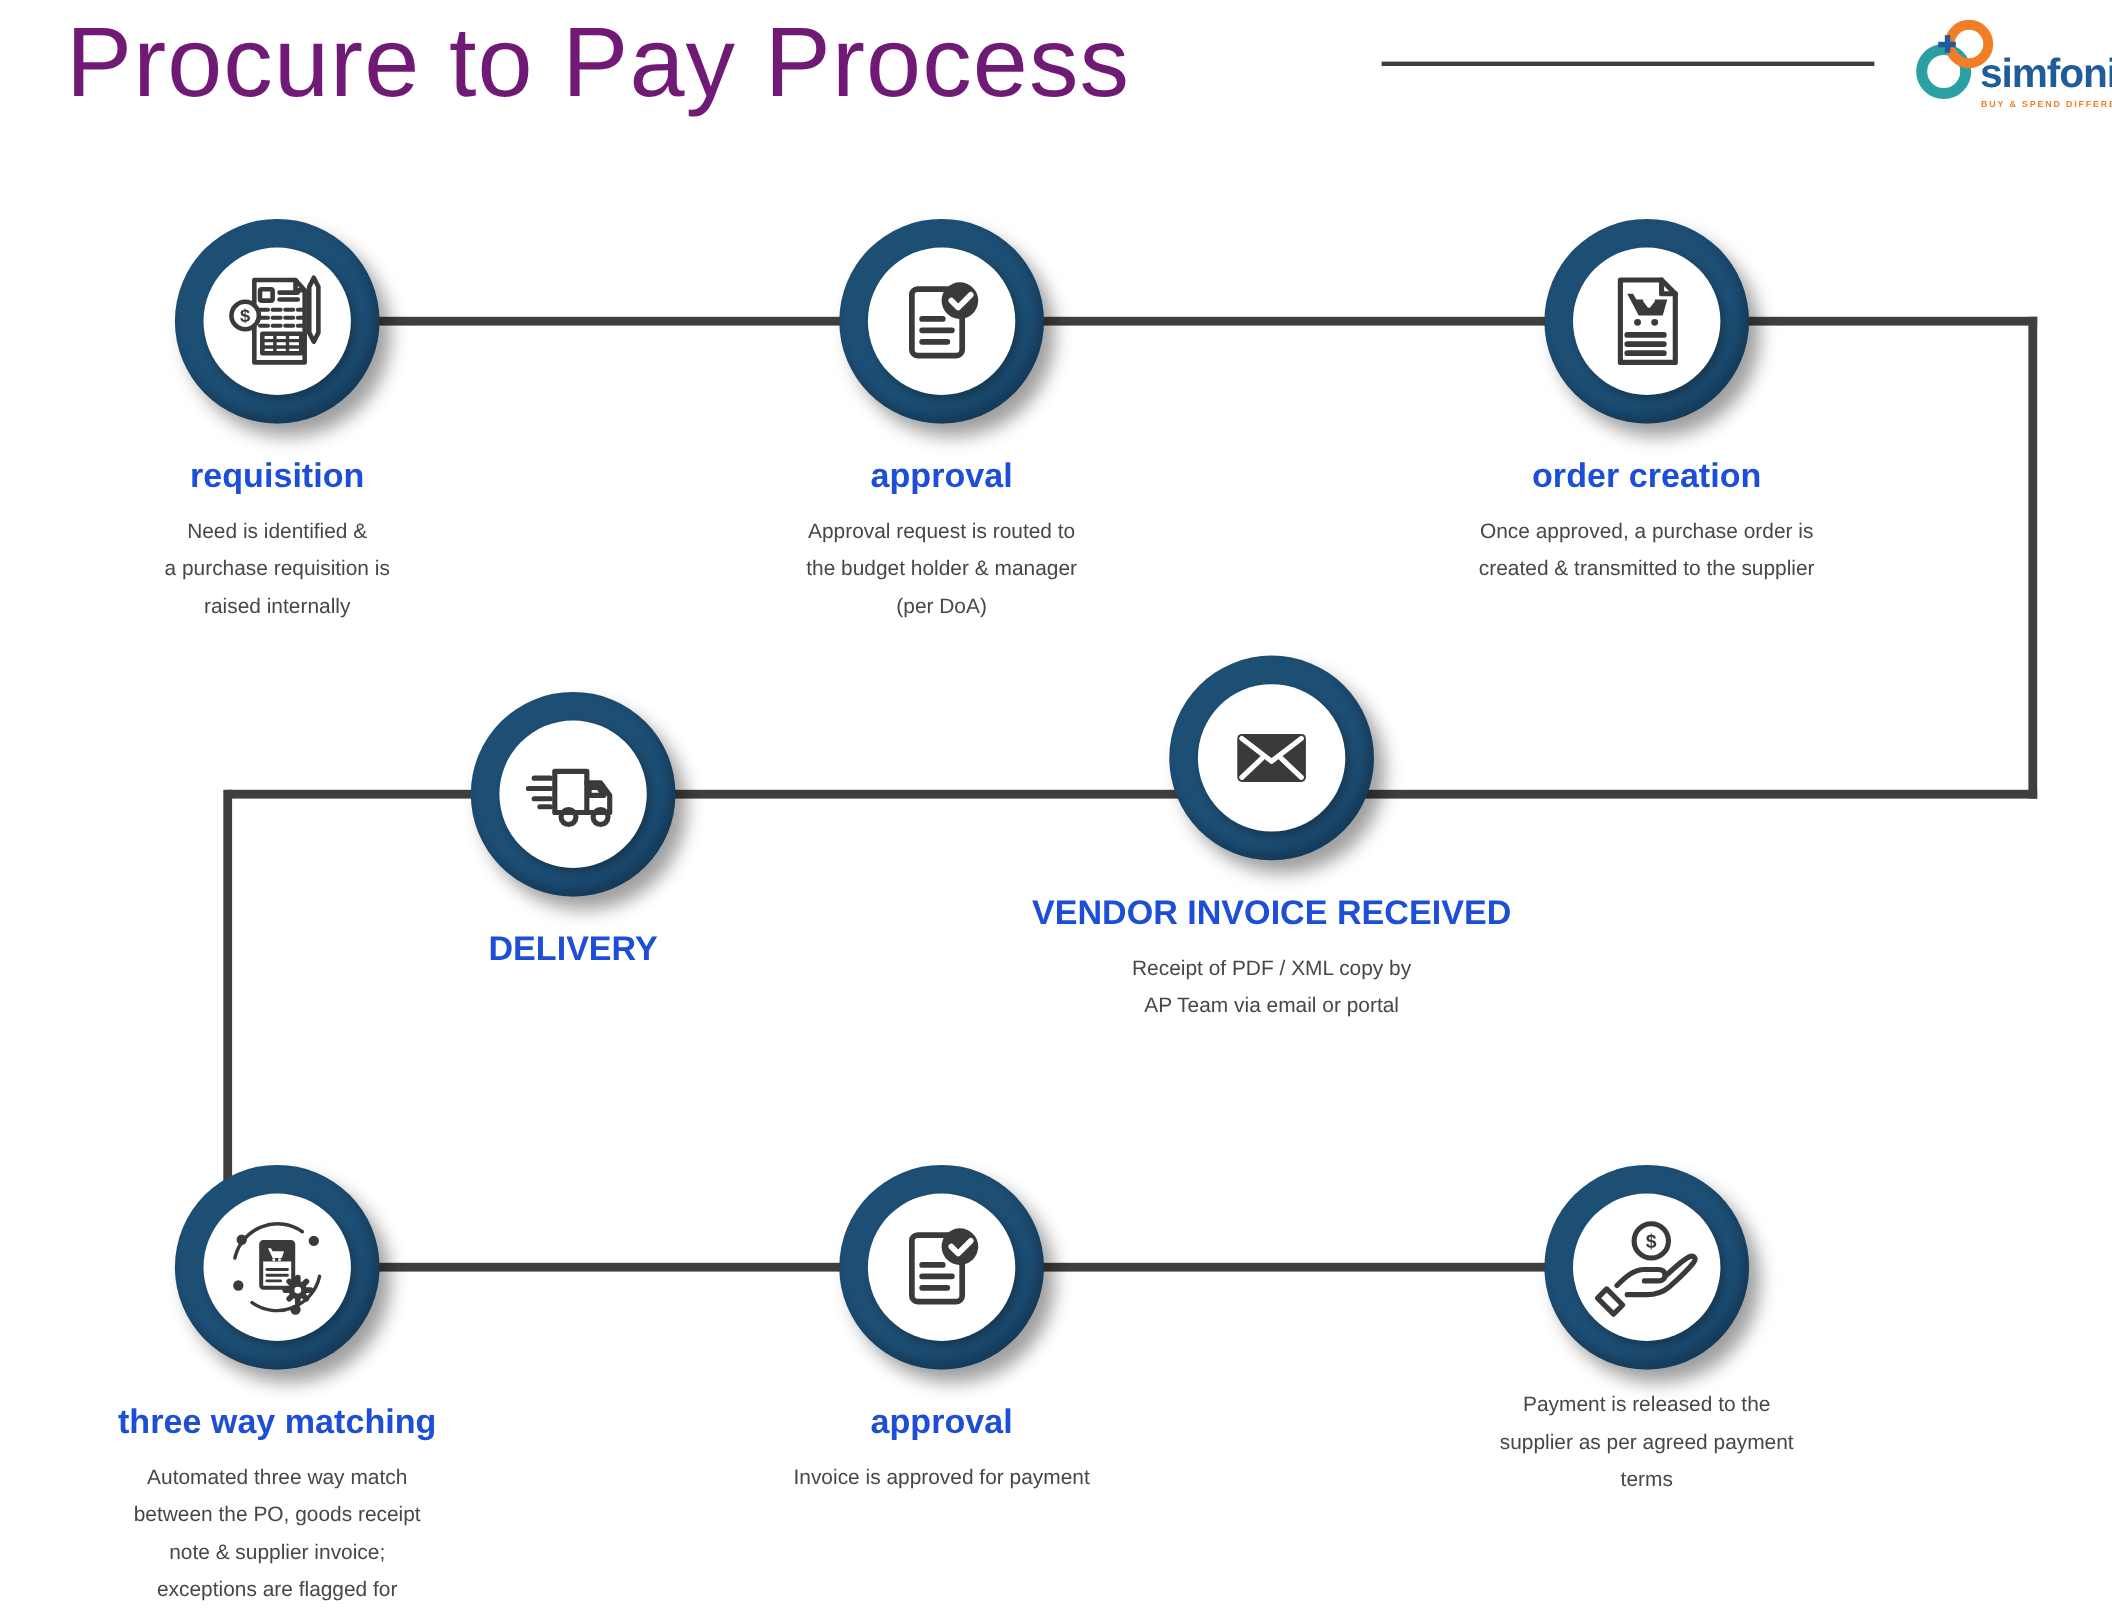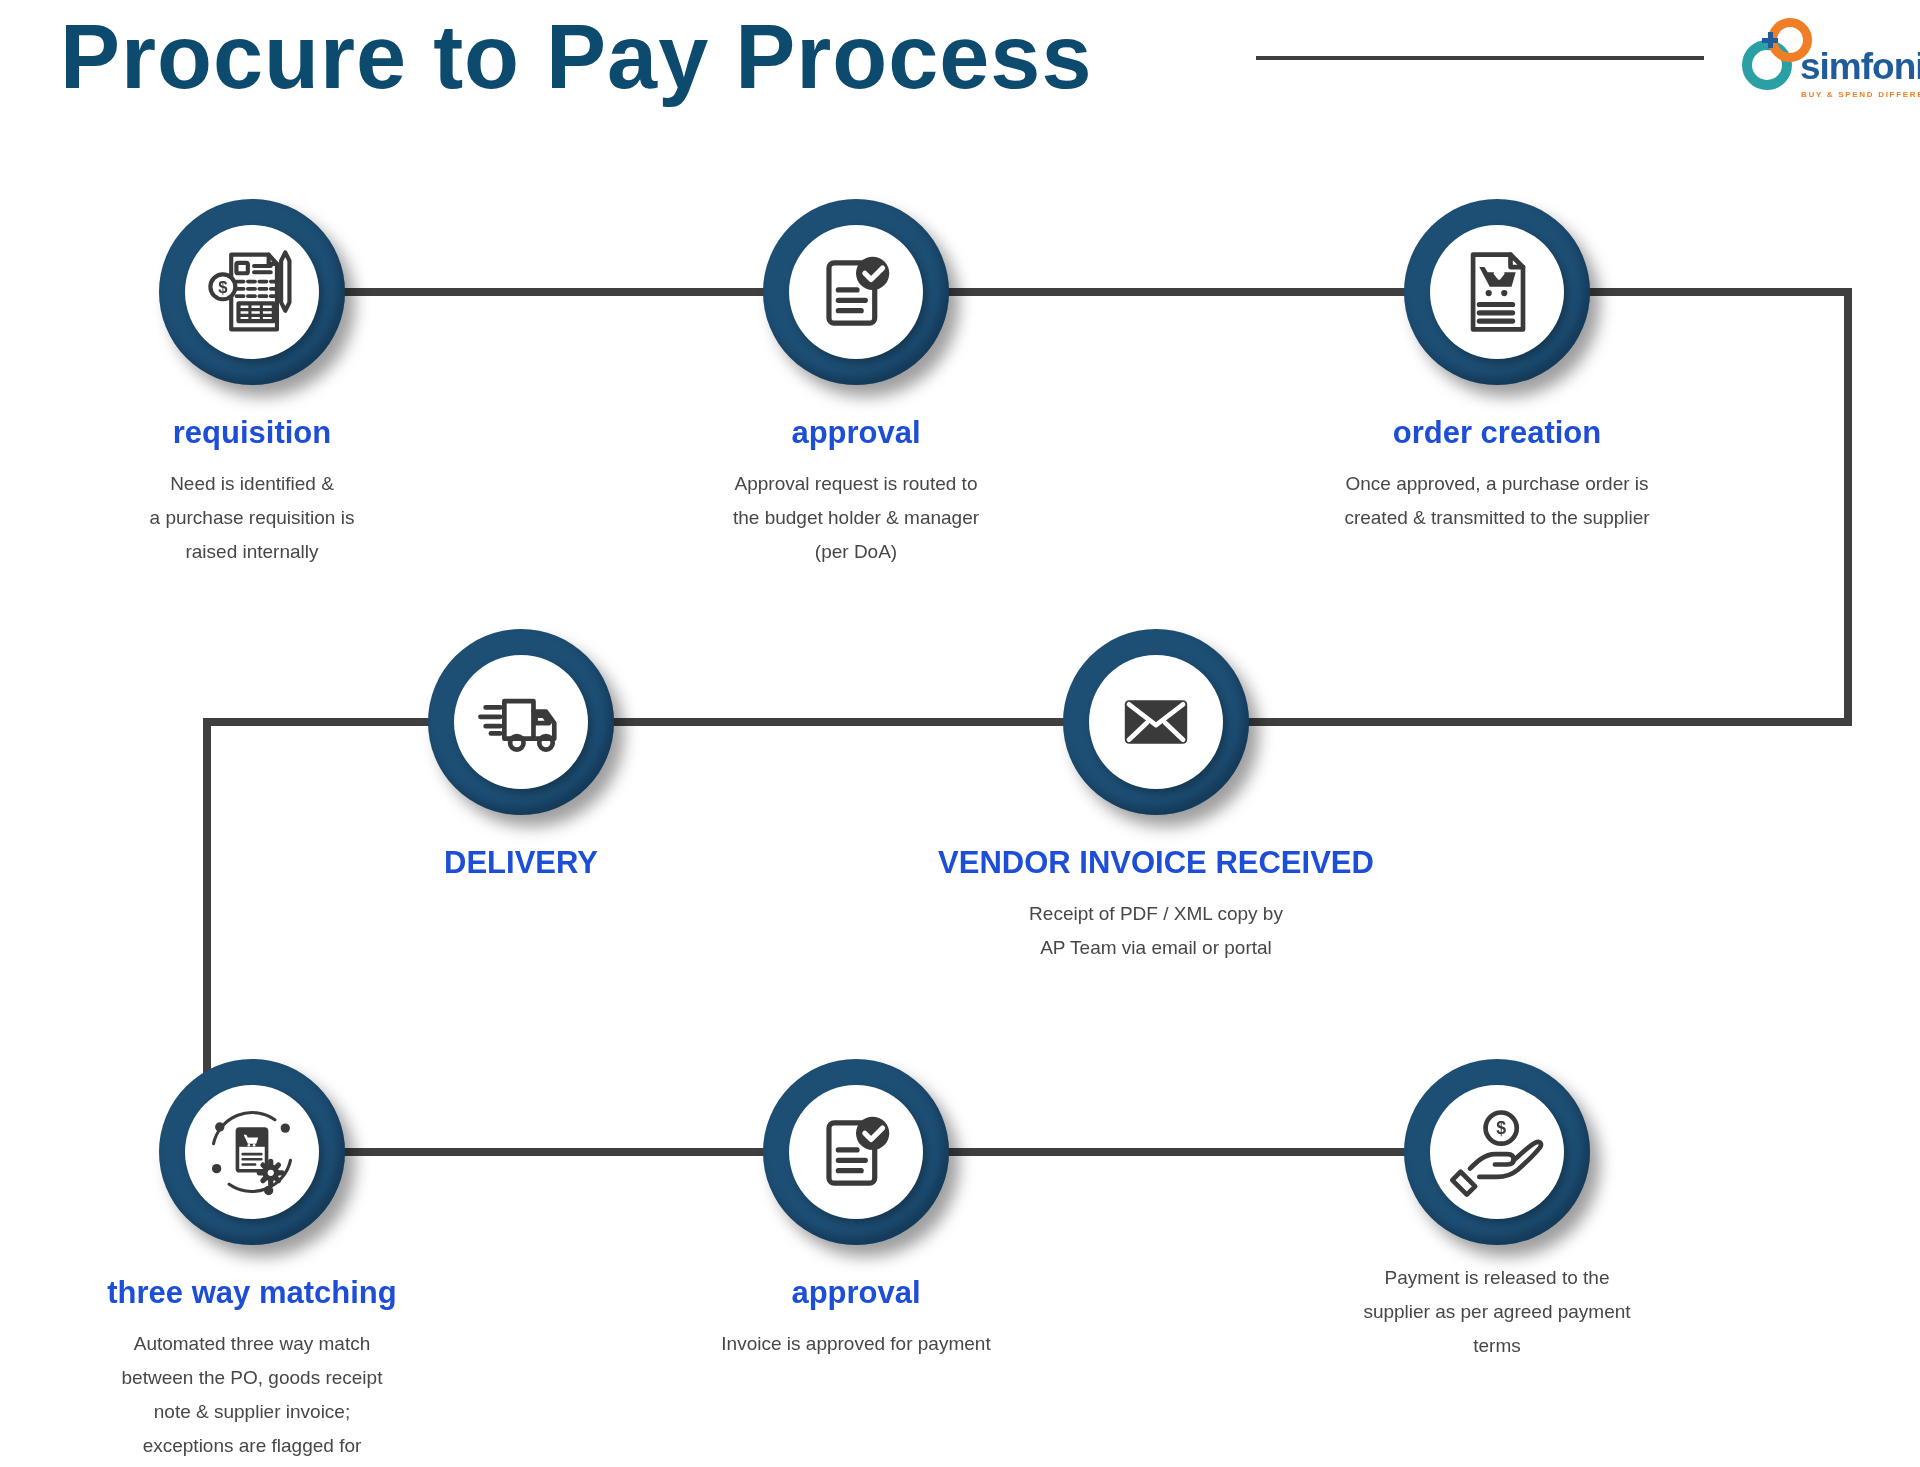--- a/index.html
+++ b/index.html
@@ -1,20 +1,20 @@
 <!DOCTYPE html>
 <html><head>
 <meta charset="utf-8">
 <style>
   html,body{margin:0;padding:0;background:#ffffff;}
   #canvas{position:relative;width:1920px;height:1467px;background:#ffffff;overflow:hidden;
           font-family:"Liberation Sans", sans-serif;}
 
   
-  .title{position:absolute;left:60px;top:6px;font-size:90px;font-weight:700;color:#0c4a6e;letter-spacing:1px;white-space:nowrap;}
+  .title{position:absolute;left:60px;top:6px;font-size:90px;font-weight:400;color:#701a75;letter-spacing:1px;white-space:nowrap;}
   .title-rule{position:absolute;left:1256px;top:56px;width:448px;height:4px;background:#3e3e3e;}
 
   .logo{position:absolute;left:1742px;top:18px;width:170px;height:92px;}
   .logo-mark{position:absolute;left:0;top:0;width:62px;height:64px;}
   .ring-orange{position:absolute;left:26px;top:0;width:26px;height:26px;border:9px solid #f07e26;border-radius:50%;}
   .ring-teal{position:absolute;left:0px;top:22px;width:30px;height:30px;border:10px solid #2aa0a4;border-radius:50%;}
   .logo-plus{position:absolute;left:20px;top:14px;width:16px;height:16px;}
   .logo-plus:before{content:"";position:absolute;left:6px;top:0;width:5px;height:16px;background:#1f5c99;}
   .logo-plus:after{content:"";position:absolute;left:0;top:6px;width:16px;height:5px;background:#1f5c99;}
   .logo-text{position:absolute;left:58px;top:28px;font-size:37px;font-weight:700;color:#1f5c99;letter-spacing:-1px;}
@@ -24,21 +24,21 @@
   .conn{position:absolute;background:#3f3f3f;z-index:1;}
   .conn-row1{left:252px;top:288px;width:1600px;height:8px;}
   .conn-right-v{left:1844px;top:288px;width:8px;height:438px;}
   .conn-row2{left:207px;top:718px;width:1645px;height:8px;}
   .conn-left-v{left:203px;top:718px;width:8px;height:438px;}
   .conn-row3{left:207px;top:1148px;width:1290px;height:8px;}
 
   
   .step{position:absolute;width:480px;text-align:center;z-index:2;}
   .s1{left:12px;top:199px;}   .s2{left:616px;top:199px;}  .s3{left:1257px;top:199px;}
-  .s4{left:281px;top:629px;}  .s5{left:916px;top:629px;}
+  .s4{left:281px;top:629px;}  .s5{left:916px;top:596px;}
   .s6{left:12px;top:1059px;}  .s7{left:616px;top:1059px;} .s8{left:1257px;top:1059px;}
 
   .circle{width:186px;height:186px;margin:0 auto;border-radius:50%;background:#1d4e74;
           box-shadow:10px 12px 16px rgba(0,0,0,0.38), inset -6px -8px 10px rgba(10,35,58,0.45);
           display:flex;align-items:center;justify-content:center;}
   .circle-inner{width:134px;height:134px;border-radius:50%;background:#ffffff;
           box-shadow:4px 5px 9px rgba(0,0,0,0.28);
           display:flex;align-items:center;justify-content:center;}
   .circle-inner svg{width:104px;height:104px;display:block;}
 

